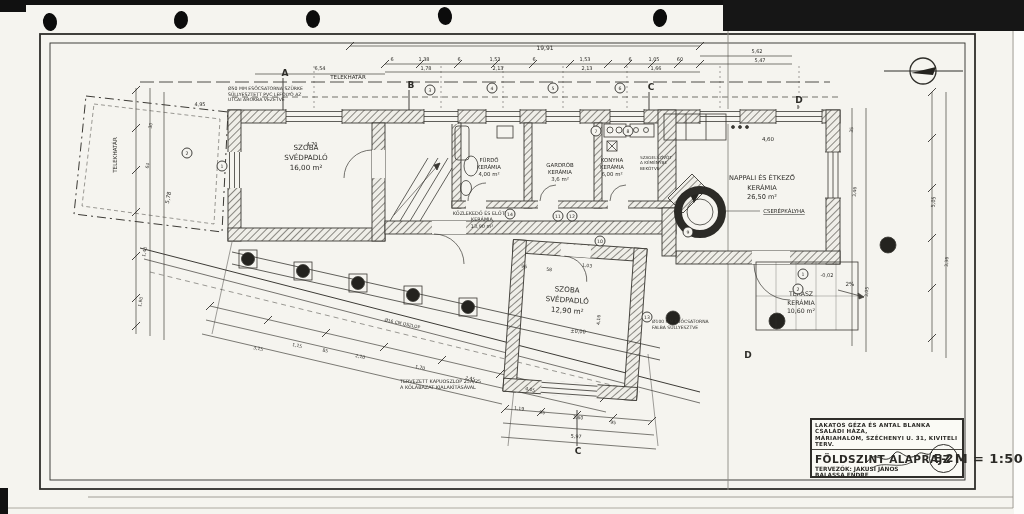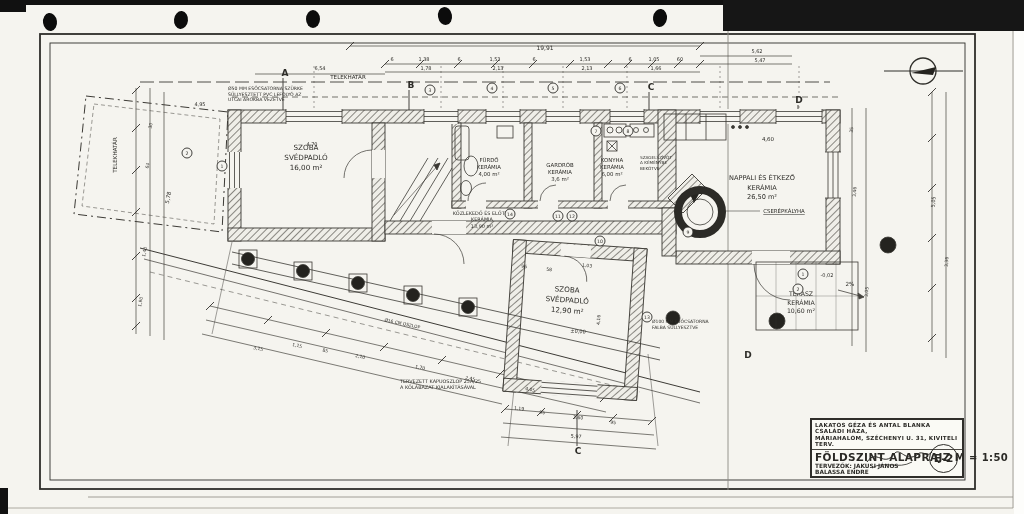--- a/index.html
+++ b/index.html
@@ -6,21 +6,21 @@
   .stage{position:relative;width:1024px;height:514px;background:#f5f4ef;overflow:hidden;
          font-family:"DejaVu Sans",sans-serif;}
   svg text{font-family:"DejaVu Sans",sans-serif;fill:#2e2d29;}
   .title-block{position:absolute;left:810px;top:418px;width:154px;height:60px;
     border:2px solid #2f2e2a;background:rgba(250,250,246,.85);box-sizing:border-box;
     color:#2b2a26;}
   .tb-row1{border-bottom:1px solid #4a4842;padding:2px 3px 1px 3px;
     font-size:5.6px;line-height:6.4px;letter-spacing:.3px;font-weight:bold;}
   .tb-row2{padding:1px 3px 0 3px;font-size:10.5px;letter-spacing:.4px;font-weight:bold;
     white-space:nowrap;}
-  .tb-scale{font-size:10px;}
+  .tb-scale{font-size:13px;}
   .tb-row3{padding:0 3px;font-size:5.8px;line-height:6.6px;font-weight:bold;}
   .tb-badge{position:absolute;right:4px;top:24px;width:27px;height:27px;border:1.6px solid #2f2e2a;
     border-radius:50%;display:flex;align-items:center;justify-content:center;
     font-size:11px;font-weight:bold;background:transparent;}
   .tb-sig{position:absolute;left:52px;top:26px;pointer-events:none;}
 </style>
 </head>
 <body>
 
 <div class="stage">

